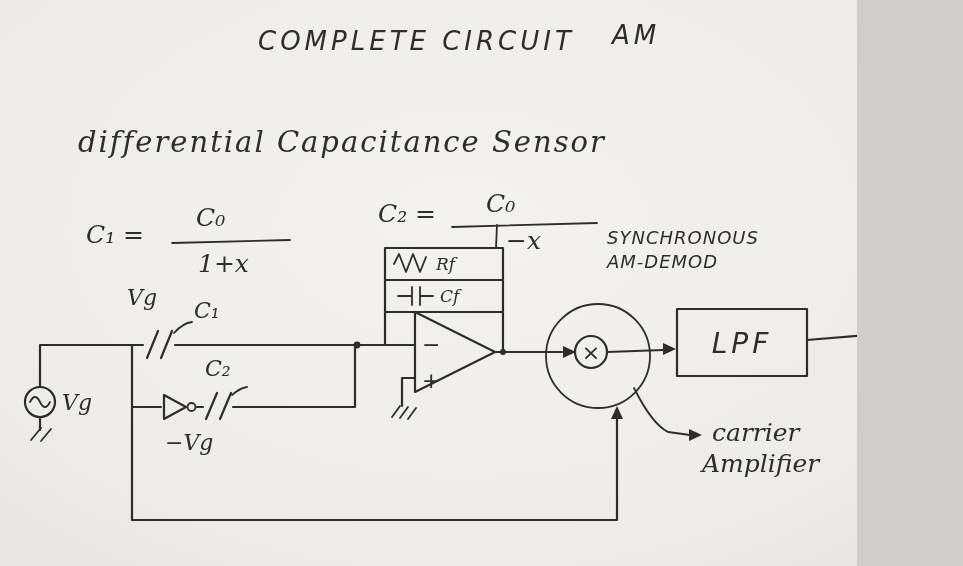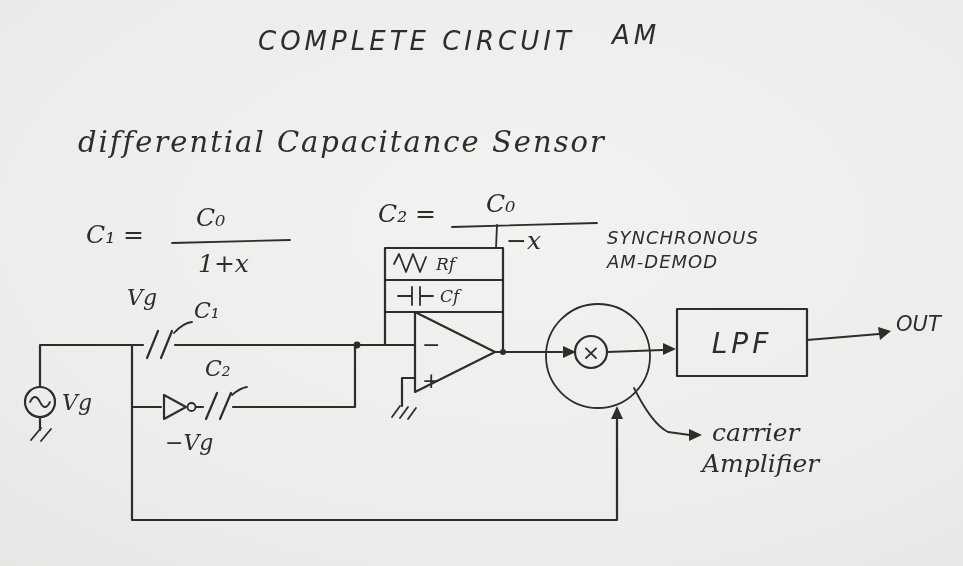--- a/index.html
+++ b/index.html
@@ -1,18 +1,18 @@
 <!DOCTYPE html>
 <html><head>
 <meta charset="utf-8">
 <style>
   html,body{margin:0;padding:0;background:#cfcecb;}
   .stage{
     position:relative;
-    width:963px;height:566px;
+    width:857px;height:566px;
     overflow:hidden;
     background:
       radial-gradient(130% 125% at 54% 40%, #f3f2f0 0%, #edecea 45%, #e2e1de 78%, #d2d1cd 100%);
     font-family:"DejaVu Serif", serif;
   }
   svg{position:absolute;inset:0;}
   .ink{stroke:#2f2d29;stroke-width:2.2;fill:none;stroke-linecap:round;stroke-linejoin:round;}
   .ink-thin{stroke:#2f2d29;stroke-width:1.8;fill:none;stroke-linecap:round;stroke-linejoin:round;}
   .blob{fill:#2f2d29;stroke:none;}
   text{fill:#2f2d29;}

